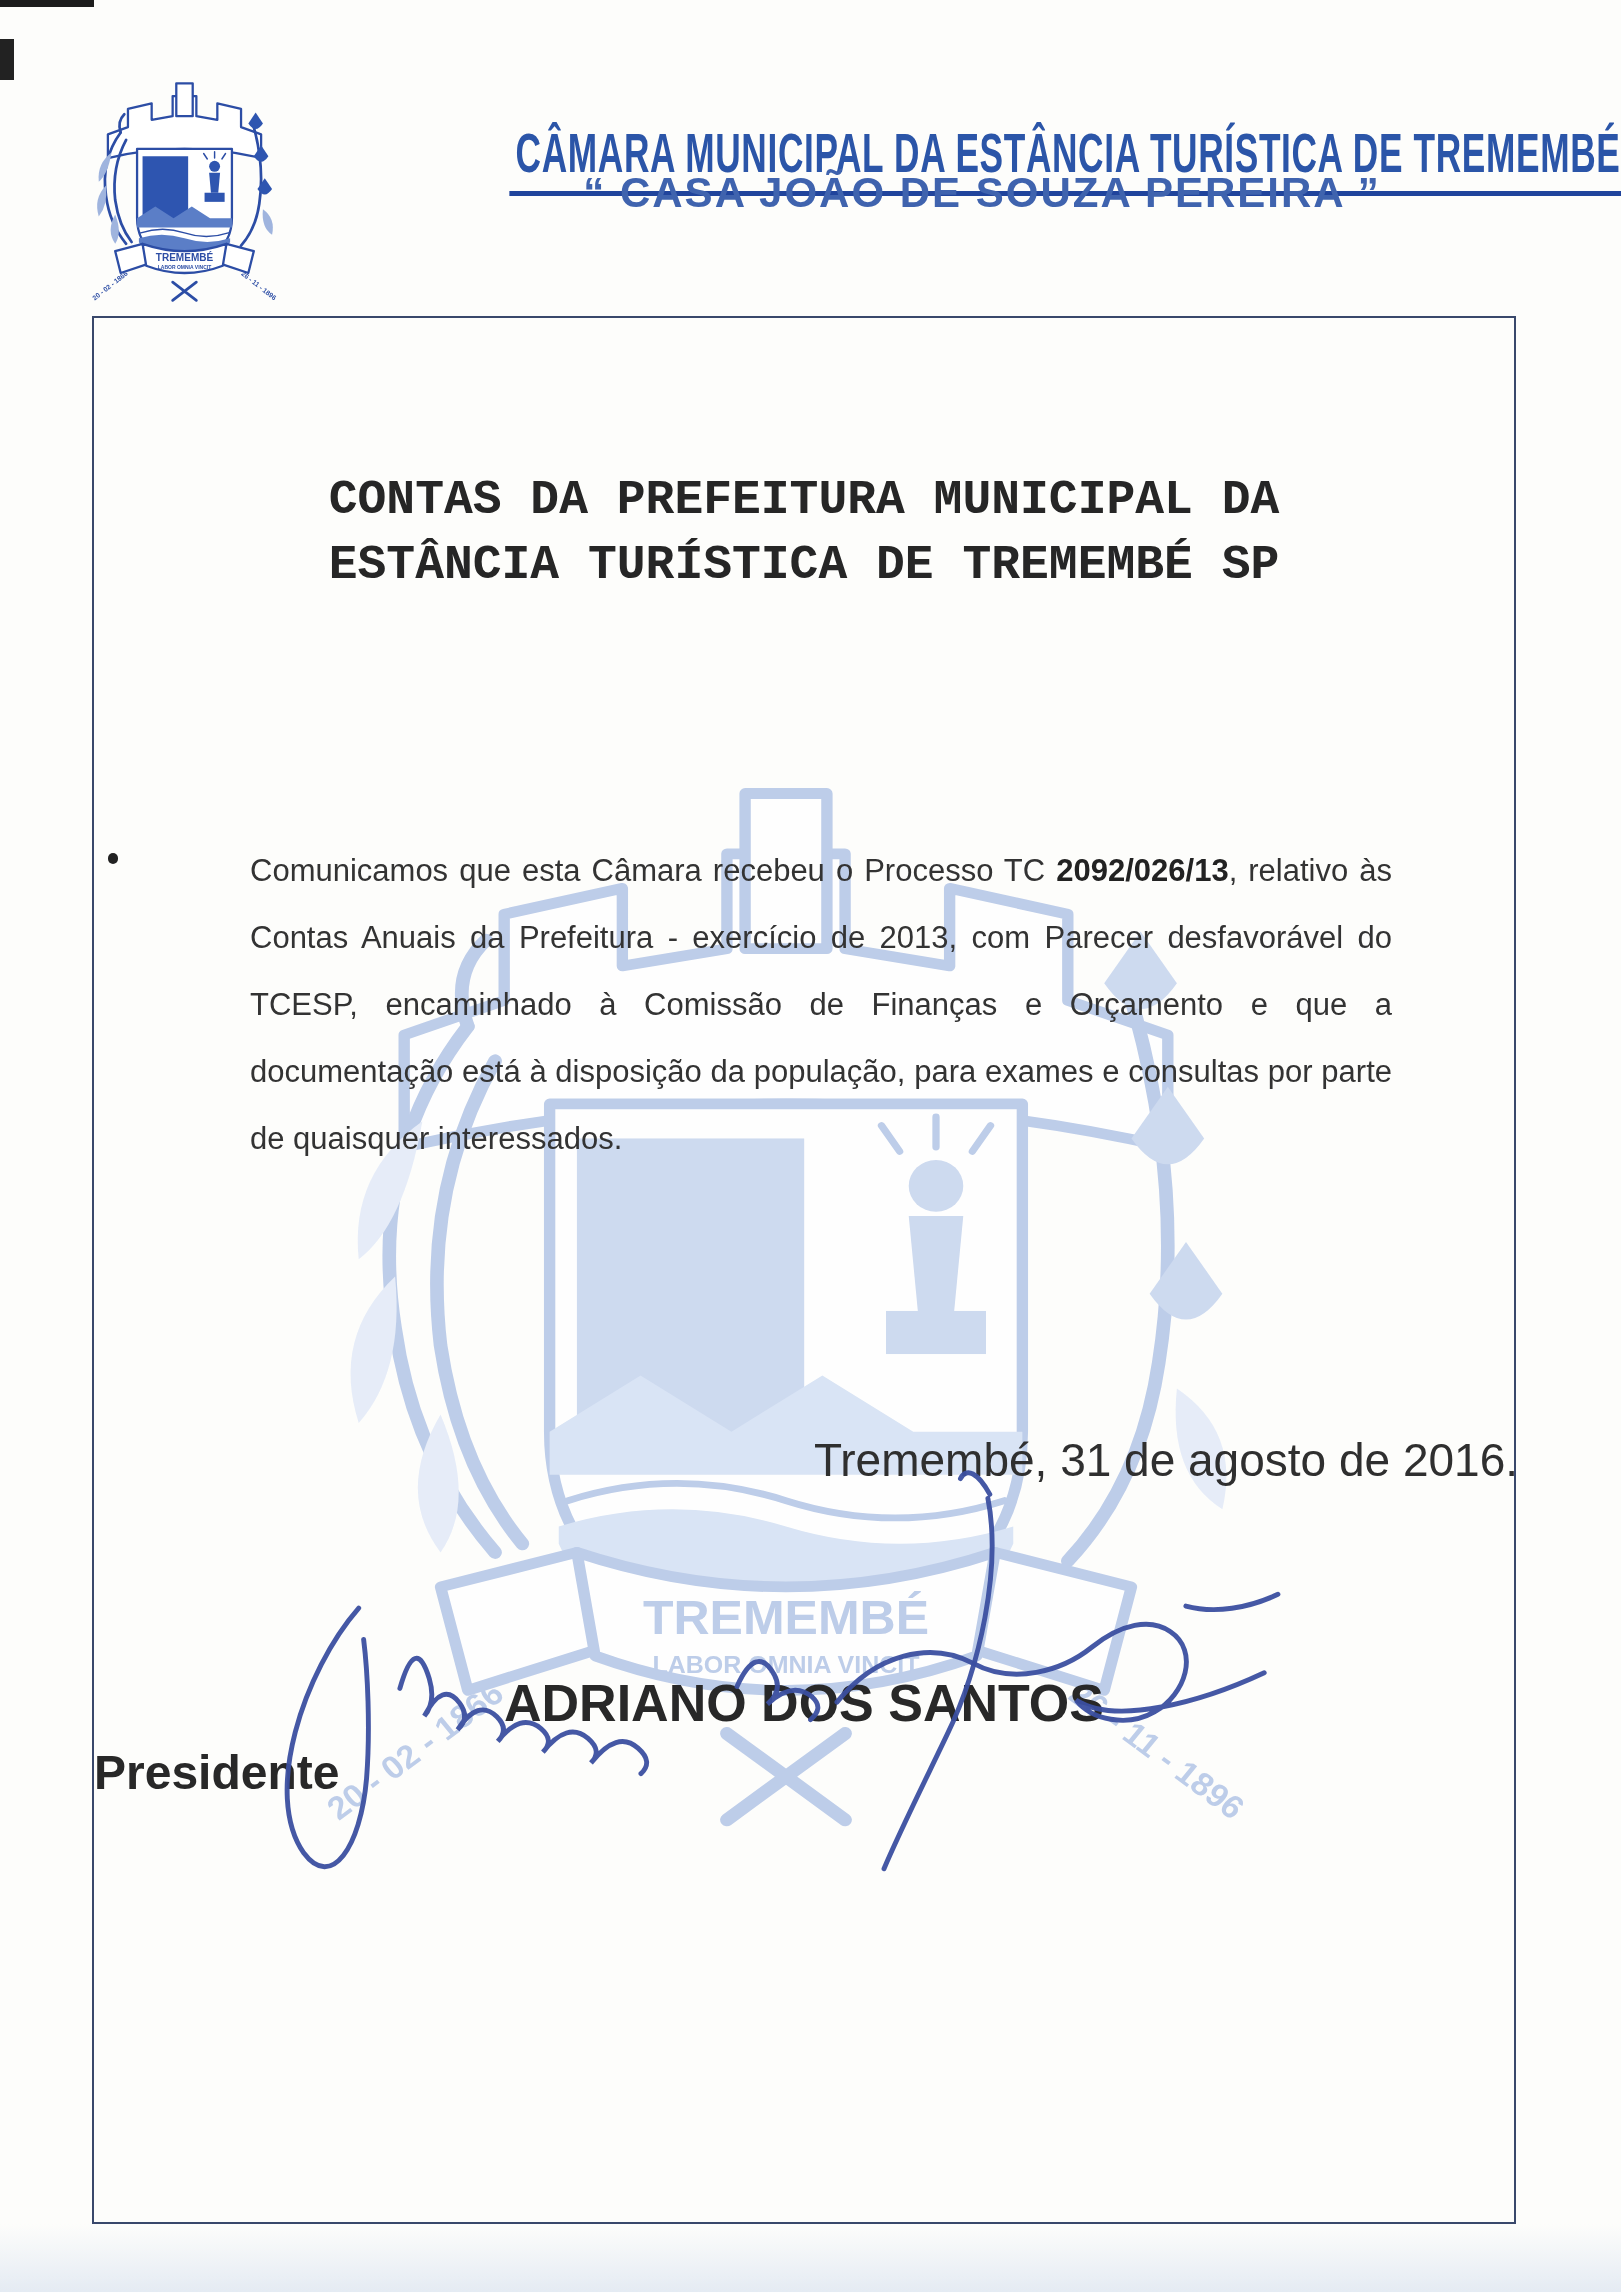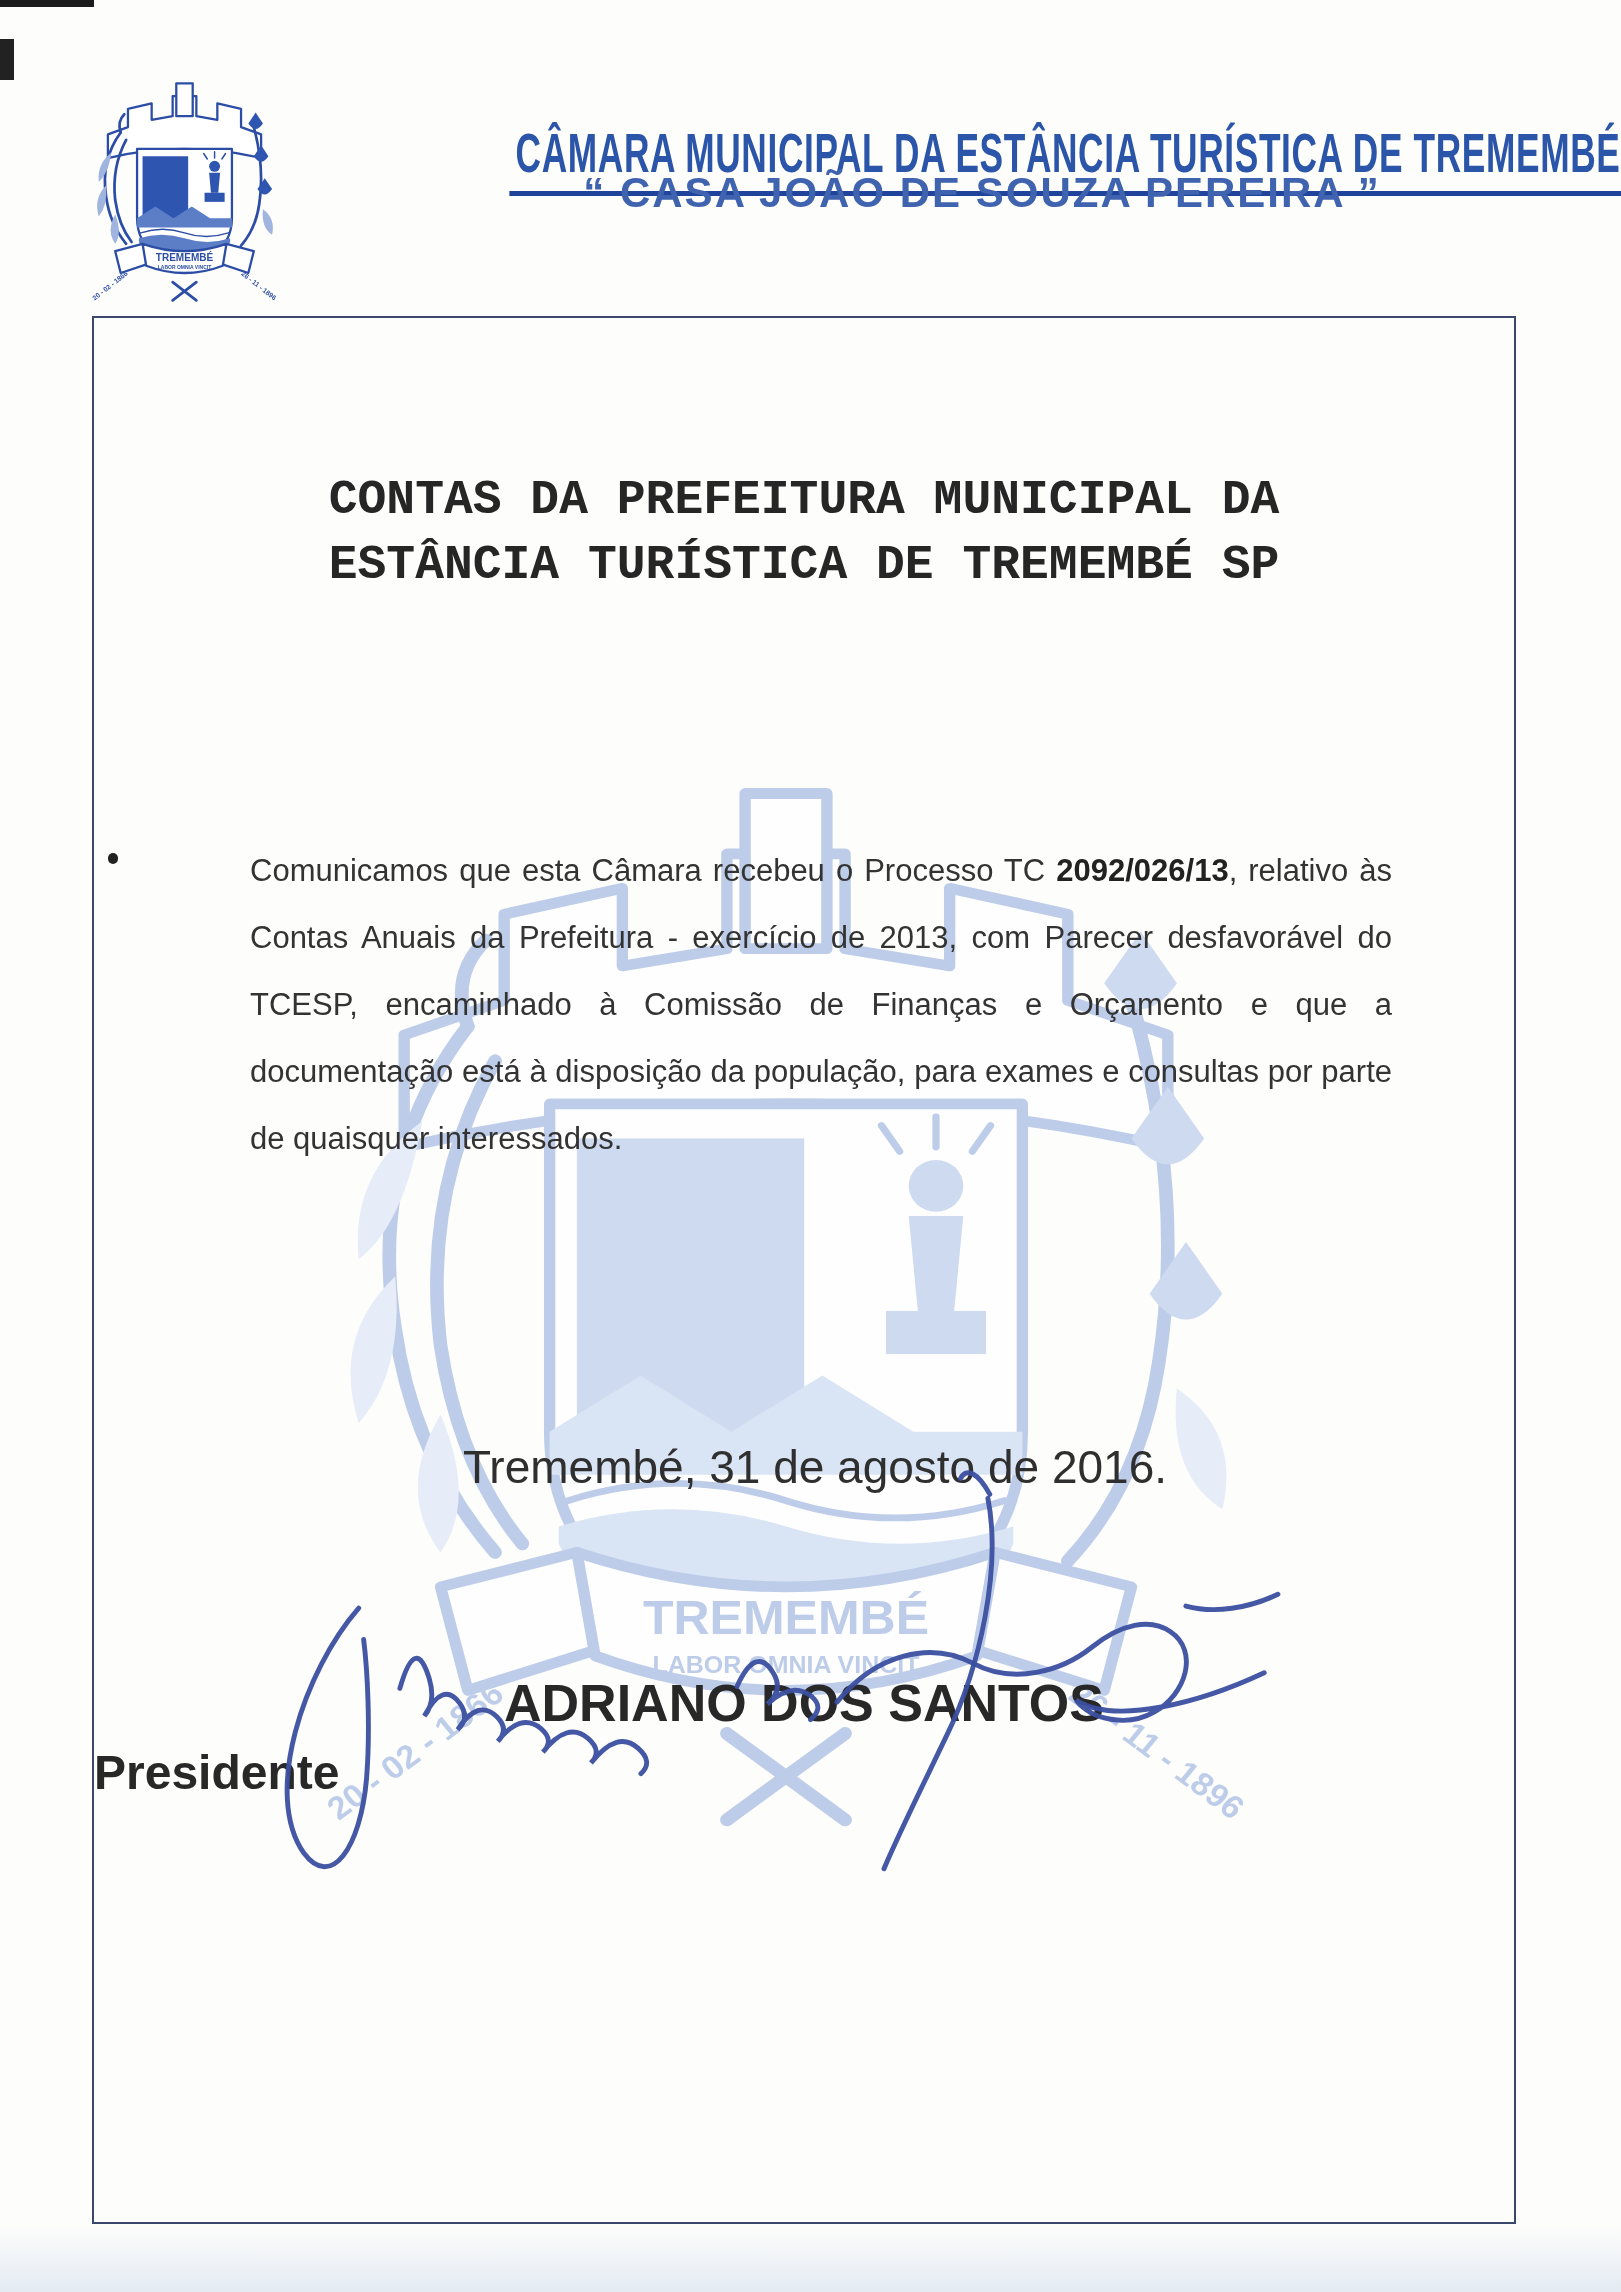--- a/index.html
+++ b/index.html
@@ -25,21 +25,21 @@
         border:2.9px solid #39486b;}
   .wm-svg{position:absolute;left:192px;top:441px;width:1000px;height:1078px;z-index:1;opacity:.85;
         --ln:#b3c5e6;--f1:#c5d4ee;--f2:#d3e0f4;--f3:#e2eaf8;}
   .doc-title{position:absolute;left:0;top:110px;width:100%;text-align:center;z-index:2;
         font-weight:bold;font-size:48px;line-height:65px;color:#262626;letter-spacing:0;font-family:Liberation Mono, monospace;}
   .bullet-marker{position:absolute;left:13.7px;top:535px;width:10.8px;height:10.8px;border-radius:50%;
         background:#222;z-index:2;}
   .doc-paragraph{position:absolute;left:143px;top:506px;width:1142px;margin:13px;z-index:2;
         font-size:31px;line-height:67px;color:#333;text-align:justify;}
   .doc-paragraph .bold{font-weight:bold;color:#222;}
-  .doc-date{position:absolute;left:0;top:1111px;width:100%;margin:11px;text-align:center;z-index:2;
+  .doc-date{position:absolute;left:0;top:1111px;width:100%;margin:4px;text-align:right;z-index:2;
         font-size:46px;color:#2f2f2f;}
   .sig-name{position:absolute;left:0;top:1355px;width:100%;text-align:center;z-index:2;
         font-weight:bold;font-size:52px;color:#282828;}
   .sig-role{position:absolute;left:0;top:1427px;width:100%;text-align:left;z-index:2;
         font-weight:bold;font-size:48px;color:#282828;}
   .sig-svg{position:absolute;left:55px;top:1086px;width:1225px;height:510px;z-index:3;
         pointer-events:none;}
   .sig-svg path{stroke:#3b4fa0;stroke-width:5;fill:none;stroke-linecap:round;opacity:.95;}
 
   

